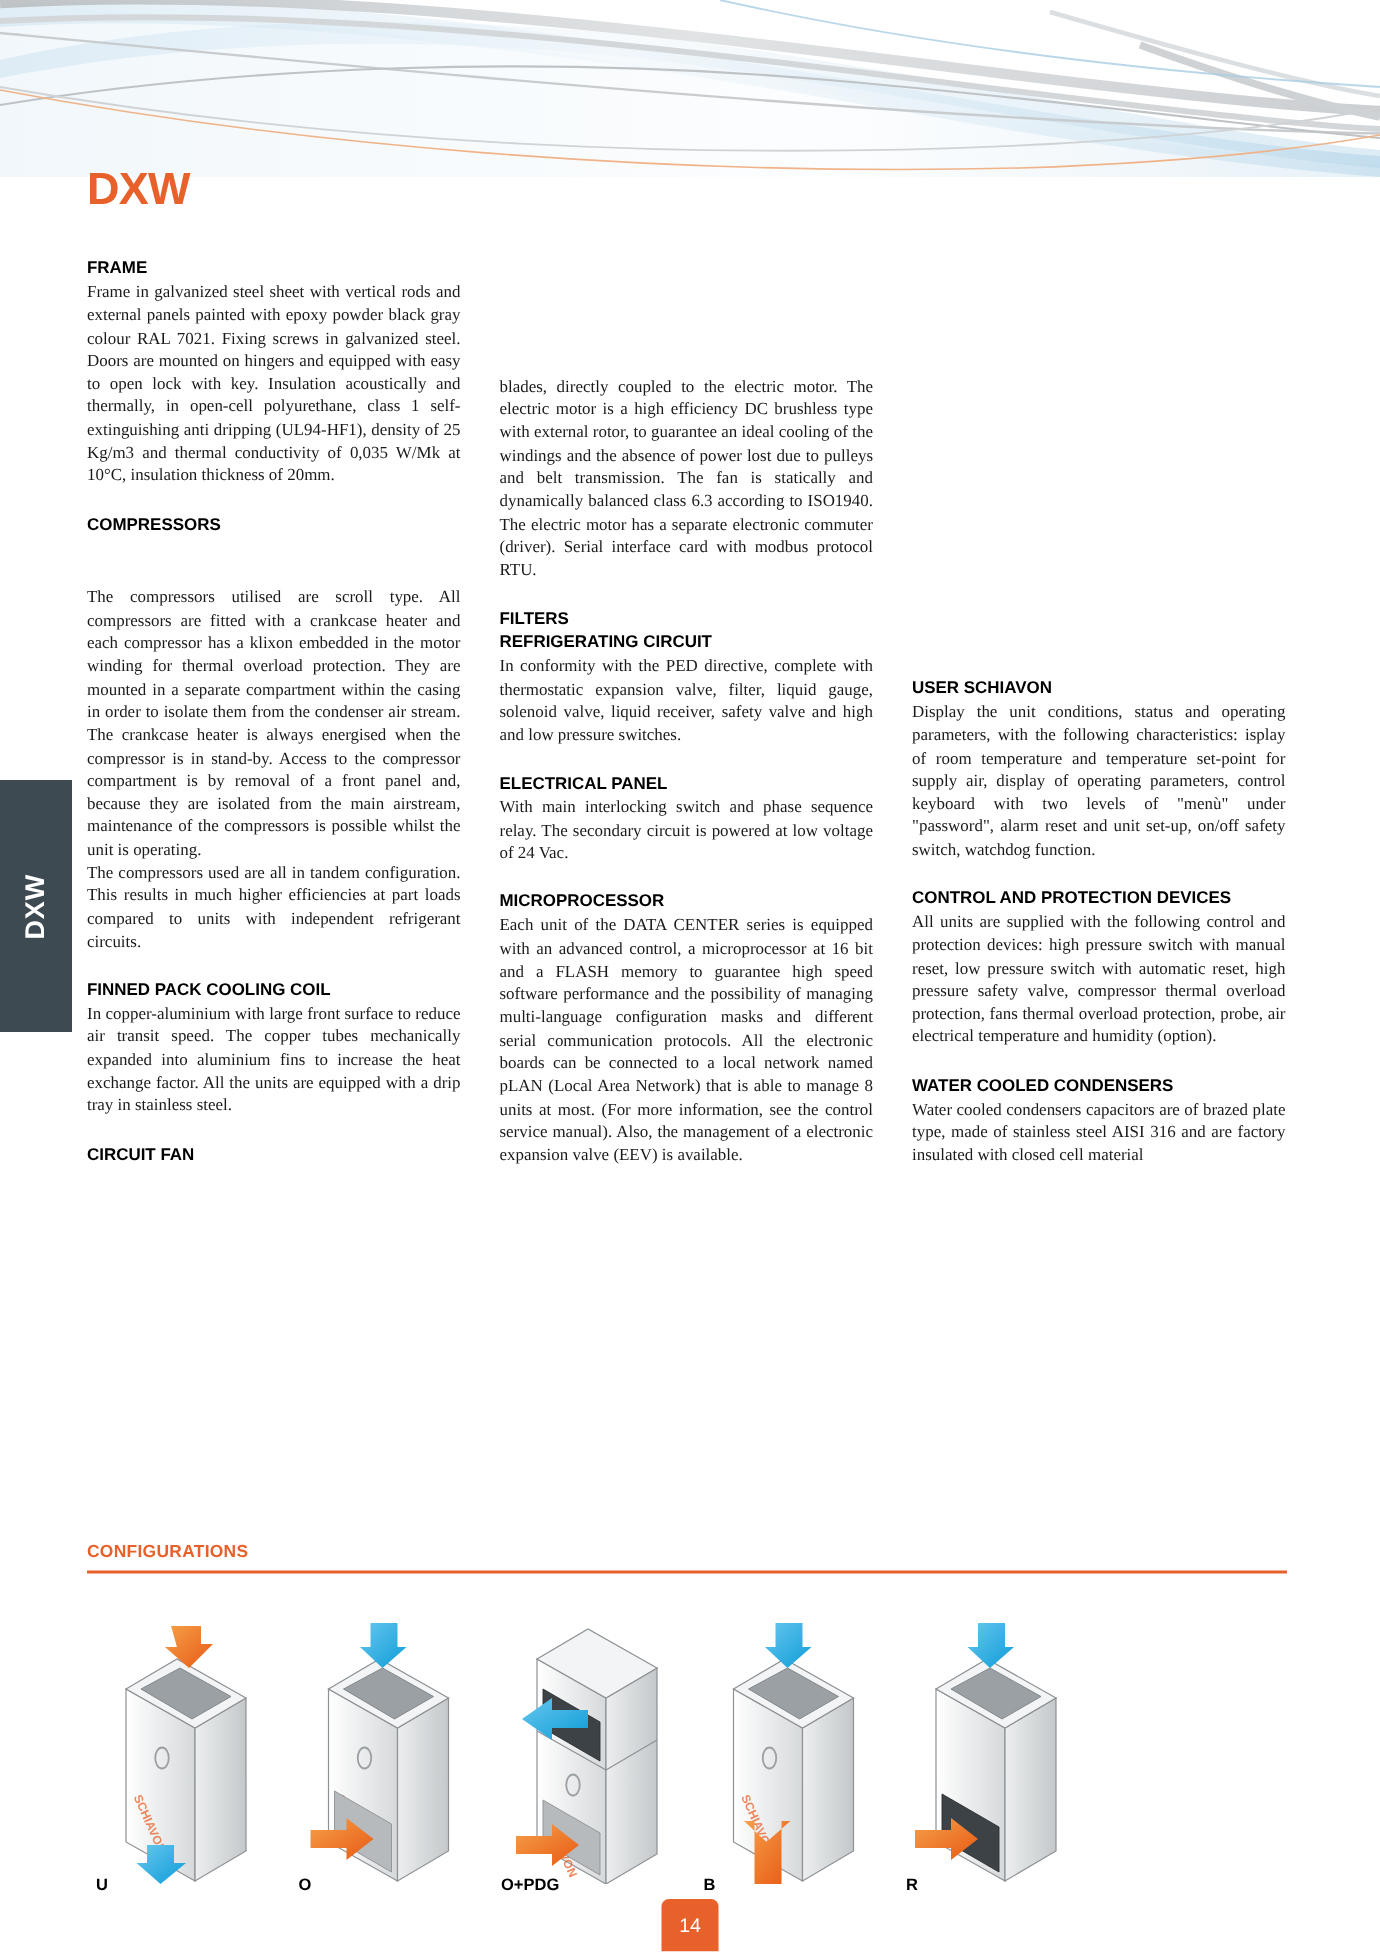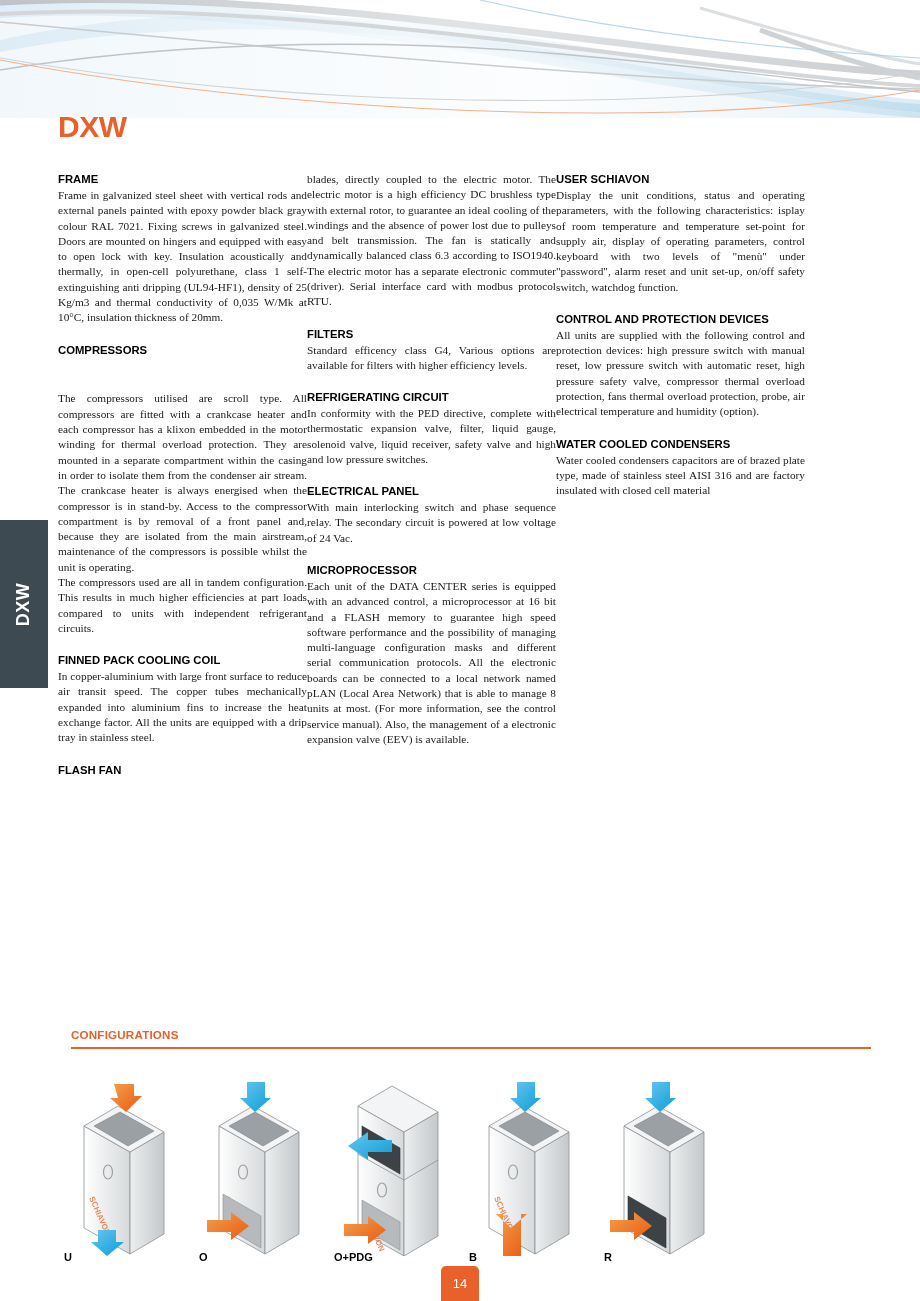--- a/index.html
+++ b/index.html
@@ -56,20 +56,22 @@
     white-space: nowrap;
   }
 
   
   .columns {
     position: absolute;
     top: 172px;
     left: 58px;
     width: 800px;
     display: flex;
+    gap: 26px;
+    align-items: flex-end;
   }
   .column { width: 249px; }
 
   .sec-heading {
     font-size: 11.3px;
     font-weight: bold;
     color: #000000;
     line-height: 1.32;
     margin-bottom: 1px;
   }
@@ -84,21 +86,20 @@
   }
   .sec-body.tight { margin-bottom: 0; margin-top: 34px; }
   .sec-body:last-child { margin-bottom: 0; }
 
   
   .config-section {
     position: absolute;
     top: 1028px;
     left: 58px;
     width: 800px;
-    margin-left: 13px;
   }
   .config-title {
     font-size: 11.6px;
     font-weight: bold;
     color: #E8602A;
     letter-spacing: 0.2px;
     margin-bottom: 6px;
   }
   .config-rule {
     width: 100%;
@@ -196,28 +197,27 @@
     <div class="sec-body">Frame in galvanized steel sheet  with vertical rods and external panels painted with epoxy powder black gray colour RAL 7021. Fixing screws in galvanized steel. Doors are mounted on hingers and equipped with easy to open lock with key. Insulation acoustically and thermally, in open-cell polyurethane, class 1  self-extinguishing anti dripping (UL94-HF1), density of 25 Kg/m3 and thermal conductivity of 0,035 W/Mk at 10°C, insulation thickness of 20mm.</div>
 
     <div class="sec-heading">COMPRESSORS</div>
     <div class="sec-body tight">The compressors utilised are scroll type. All compressors are fitted  with a crankcase heater and each compressor has a klixon embedded in the motor winding for thermal overload protection. They are mounted in a separate compartment within the casing in order to isolate them from the condenser air stream. The crankcase heater is always energised when the compressor is in stand-by. Access to the compressor compartment is by removal of a front panel and, because they are isolated from the main airstream, maintenance of the compressors is possible whilst the unit is operating.</div>
 
     <div class="sec-body">The compressors used are all in tandem configuration. This results in much higher efficiencies at part loads compared to units with independent refrigerant circuits.</div>
 
     <div class="sec-heading">FINNED PACK COOLING COIL</div>
     <div class="sec-body">In copper-aluminium with large front surface to reduce air transit speed. The copper tubes mechanically expanded into aluminium fins to increase the heat exchange factor. All the units are equipped with a drip tray in stainless steel.</div>
 
-    <div class="sec-heading">FLASH FAN</div>
+    <div class="sec-heading">CIRCUIT FAN</div>
   </div>
 
   <div class="column">
     <div class="sec-body">blades, directly coupled to the electric motor.   The electric motor is a high efficiency DC brushless type with external rotor, to guarantee an ideal cooling of the windings and the absence of power lost due to pulleys and belt transmission. The fan is statically and dynamically balanced class 6.3 according to ISO1940. The electric motor has a separate electronic commuter (driver). Serial interface card with modbus protocol RTU.</div>
 
     <div class="sec-heading">FILTERS</div>
-    <div class="sec-body">Standard efficency class G4, Various options are available for filters with higher efficiency levels.</div>
 
     <div class="sec-heading">REFRIGERATING CIRCUIT</div>
     <div class="sec-body">In conformity with the PED directive, complete with thermostatic expansion valve, filter, liquid gauge, solenoid valve, liquid receiver, safety valve and high and low pressure switches.</div>
 
     <div class="sec-heading">ELECTRICAL PANEL</div>
     <div class="sec-body">With main interlocking switch and phase sequence relay. The secondary circuit is powered at low voltage of 24 Vac.</div>
 
     <div class="sec-heading">MICROPROCESSOR</div>
     <div class="sec-body">Each unit of the DATA CENTER series is equipped with an advanced control, a microprocessor at 16 bit and a FLASH memory to guarantee high speed software performance and the possibility of managing multi-language configuration masks and different serial communication protocols. All the electronic boards can be connected to a local network named pLAN (Local Area Network) that is able to manage 8 units at most.  (For more information, see the control service manual). Also, the management of a electronic expansion valve (EEV) is available.</div>
   </div>

